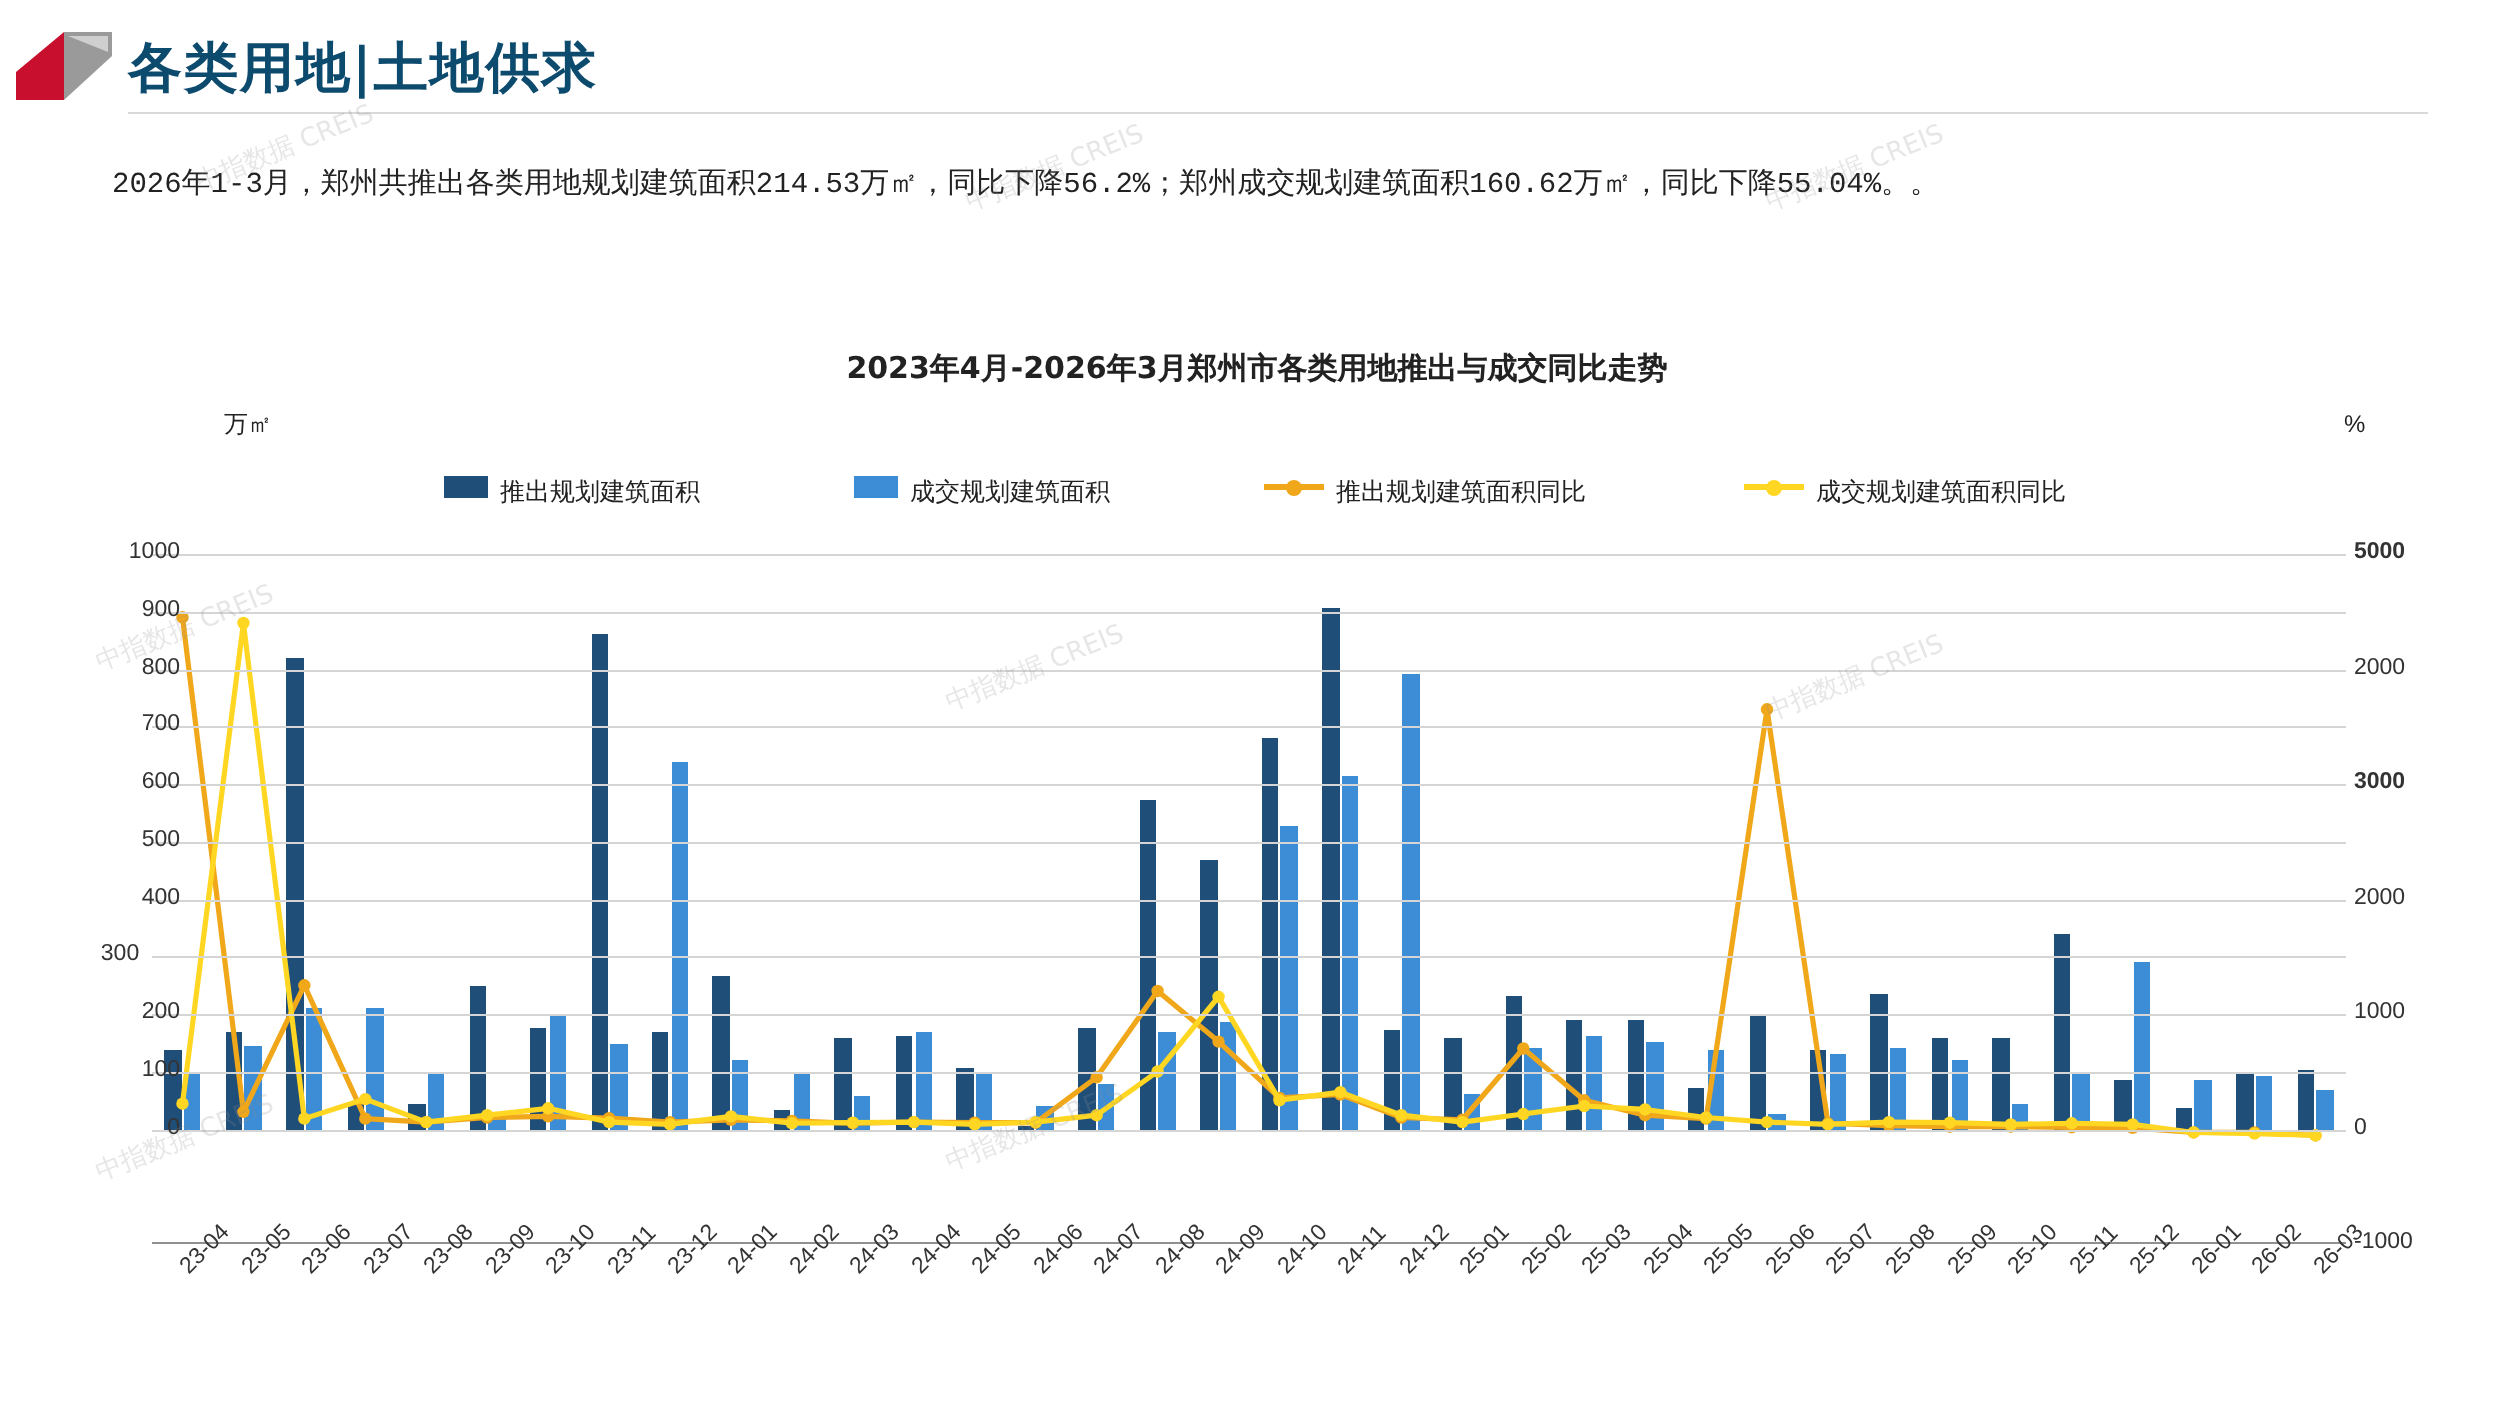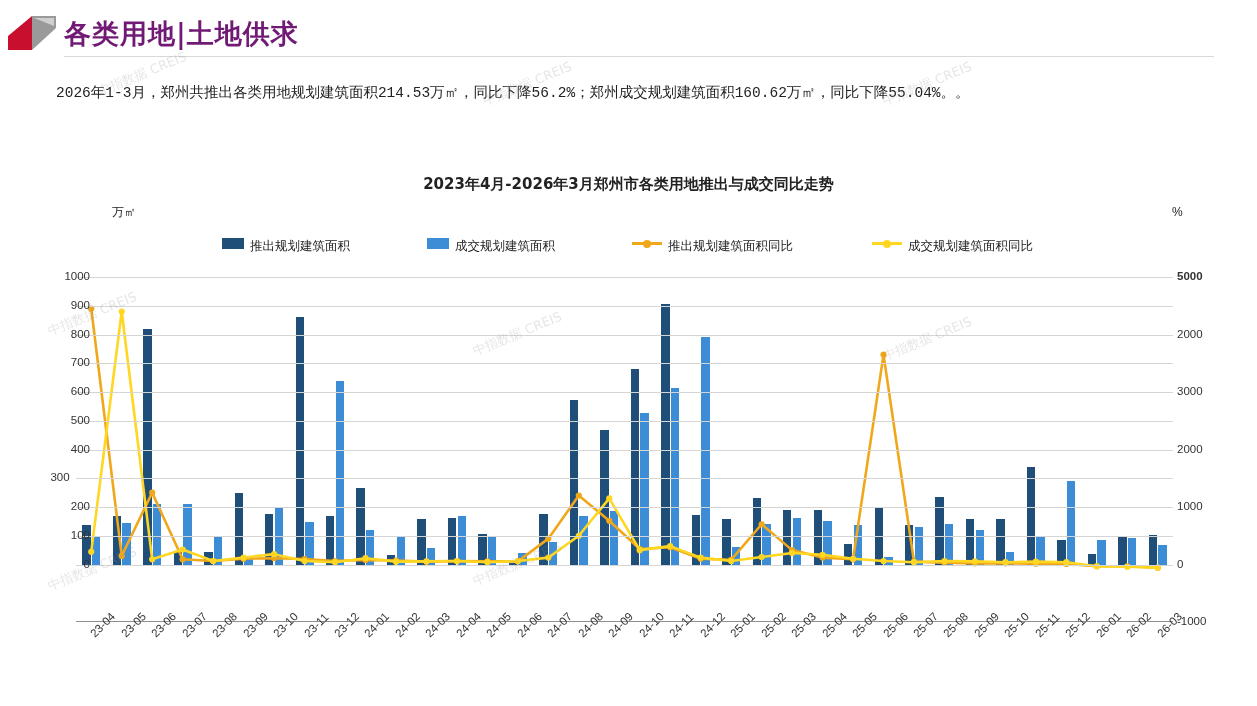--- a/index.html
+++ b/index.html
@@ -7,21 +7,21 @@
     width:1257px;height:706px;background:#ffffff;
     font-family:"Liberation Sans","DejaVu Sans",sans-serif;
     color:#222;overflow:hidden;position:relative;
   }
   
   .header{position:absolute;left:0;top:0;width:100%;height:62px;}
   .logo{position:absolute;left:8px;top:16px;width:48px;height:34px;}
   .title{
     position:absolute;left:64px;top:16px;
     font-family:"DejaVu Serif","Liberation Serif",serif;
-    font-size:27px;font-weight:bold;letter-spacing:1px;color:#701a75;
+    font-size:27px;font-weight:bold;letter-spacing:1px;color:#0c4a6e;
   }
   .rule{position:absolute;left:64px;top:56px;width:1150px;height:1px;background:#d9d9d9;}
   
   .para{
     position:absolute;left:56px;top:80px;width:1140px;
     font-size:14.5px;line-height:27px;color:#222;
     font-family:Liberation Mono, monospace;
   }
   
   .chart-title{
@@ -275,21 +275,21 @@
     <div class="gridline" style="top: 57.5px;"></div>
     <div class="ylab" style="top: 57.5px;">800</div>
     <div class="gridline" style="top: 28.75px;"></div>
     <div class="ylab" style="top: 28.75px;">900</div>
     <div class="gridline" style="top: 0px;"></div>
     <div class="ylab" style="top: 0px;">1000</div>
     <div class="ylab-r" style="top: 345px;">-1000</div>
     <div class="ylab-r" style="top: 287.5px;">0</div>
     <div class="ylab-r" style="top: 230px;">1000</div>
     <div class="ylab-r" style="top: 172.5px;">2000</div>
-    <div class="ylab-r" style="top: 115px;">3000</div>
+    <div class="ylab-r" style="top: 115px; font-weight: bold;">3000</div>
     <div class="ylab-r" style="top: 57.5px;">2000</div>
     <div class="ylab-r" style="top: 0px; font-weight: bold;">5000</div>
   </div>
 
 <div class="xlabels" id="xlabels">
     <div class="xlab" style="left: 12.2361px; top: 6px;">23-04</div>
     <div class="xlab" style="left: 42.7083px; top: 6px;">23-05</div>
     <div class="xlab" style="left: 73.1806px; top: 6px;">23-06</div>
     <div class="xlab" style="left: 103.653px; top: 6px;">23-07</div>
     <div class="xlab" style="left: 134.125px; top: 6px;">23-08</div>

